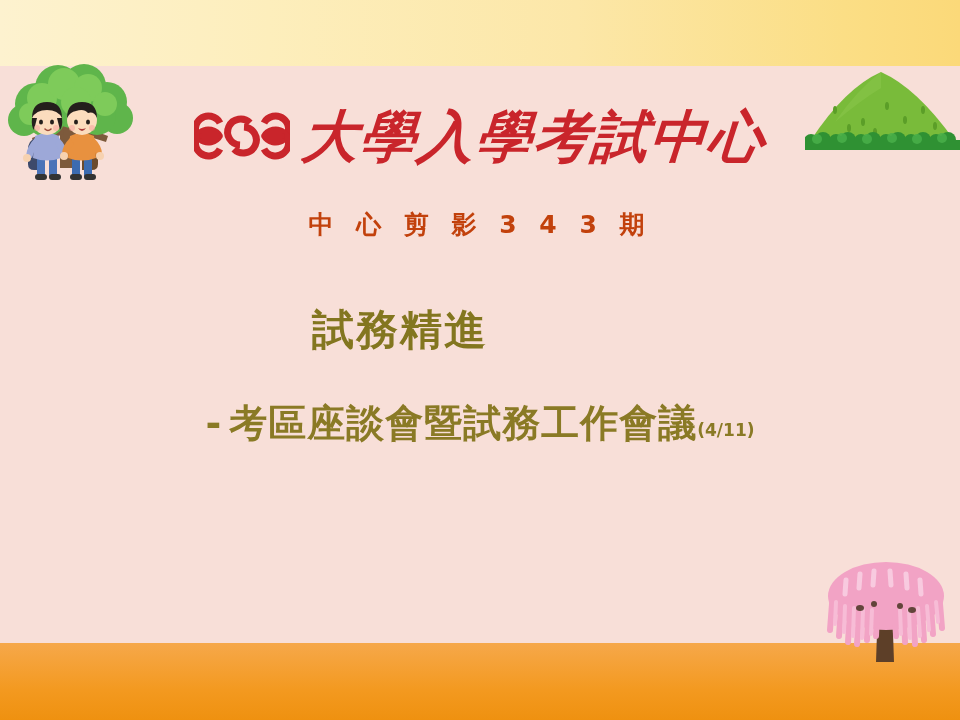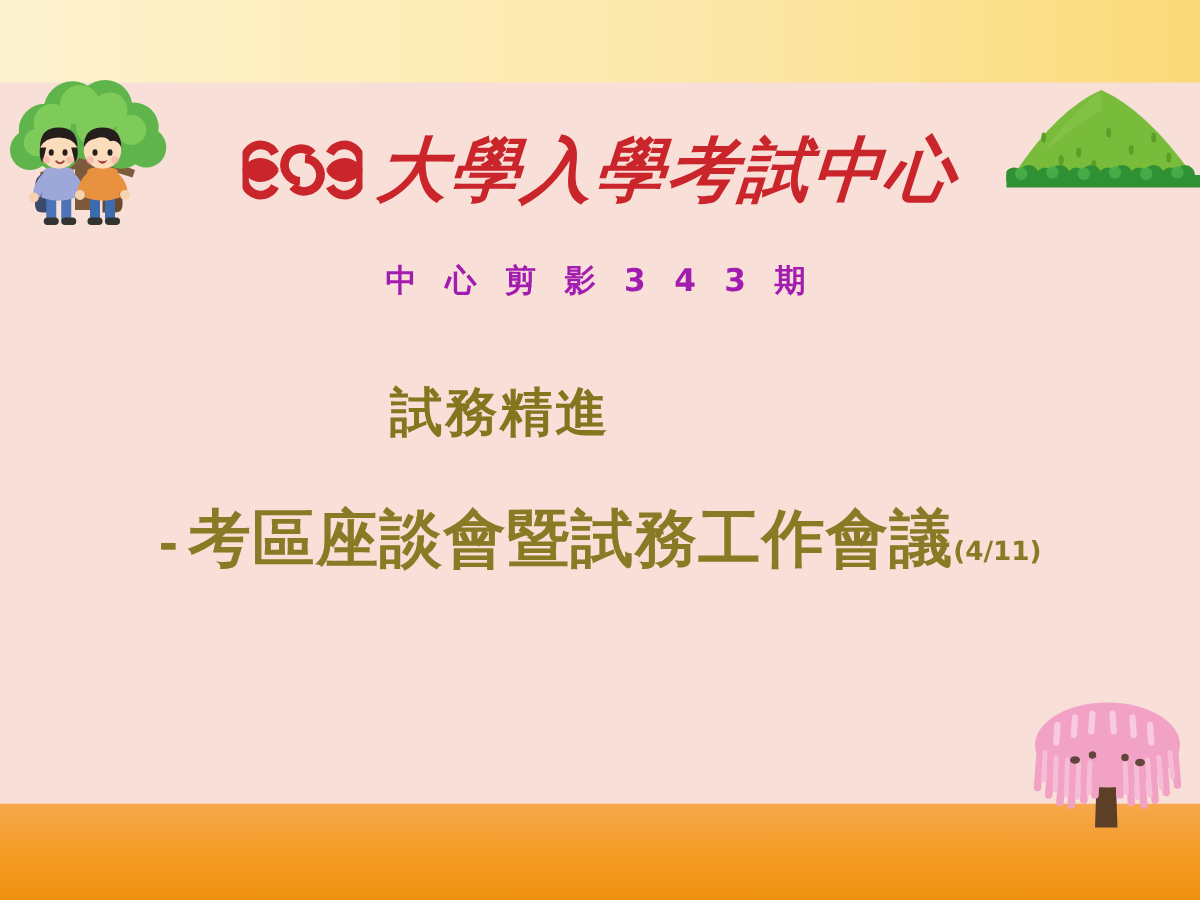--- a/index.html
+++ b/index.html
@@ -95,21 +95,21 @@
   
   .issue-line {
     position: absolute;
     left: 0;
     top: 208px;
     width: 960px;
     text-align: center;
     font-family: "DejaVu Sans", "Liberation Sans", sans-serif;
     font-size: 25px;
     font-weight: 700;
-    color: #a21caf;
+    color: #c2410c;
     letter-spacing: 7px;
     white-space: nowrap;
   }
 
   
   .headline {
     position: absolute;
     left: 0;
     top: 302px;
     width: 800px;
@@ -133,25 +133,25 @@
     color: #8a7a25;
     font-weight: 700;
     margin-bottom: 30px;
   }
   .bullet .b-dash {
     font-size: 38px;
     vertical-align: baseline;
     margin-right: 8px;
   }
   .bullet .b-main {
-    font-size: 50px;
+    font-size: 38px;
     letter-spacing: 1px;
   }
   .bullet .b-date {
-    font-size: 21px;
+    font-size: 17px;
     letter-spacing: 0px;
   }
 </style>
 </head>
 <body>
 
 <div id="slide">
 
   <div class="band-top"></div>
 

